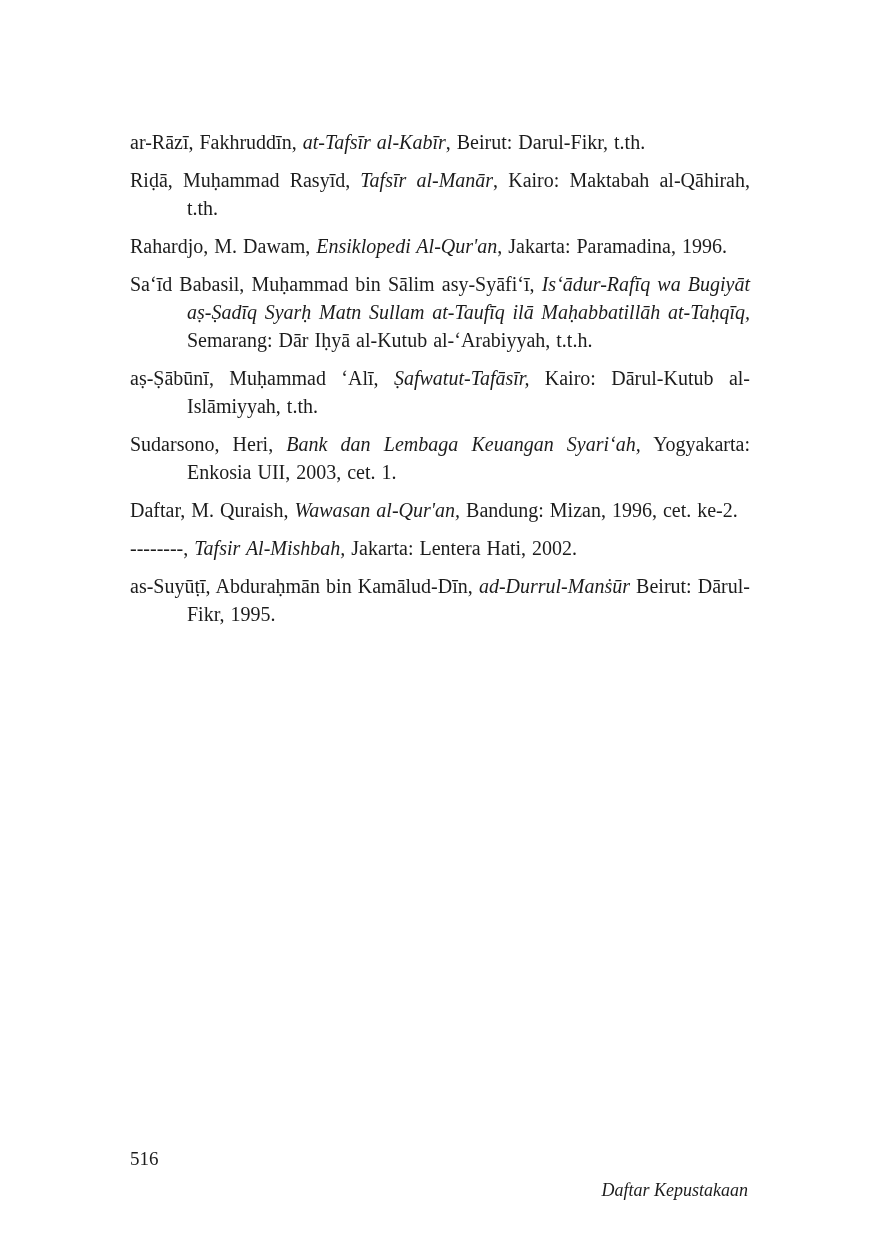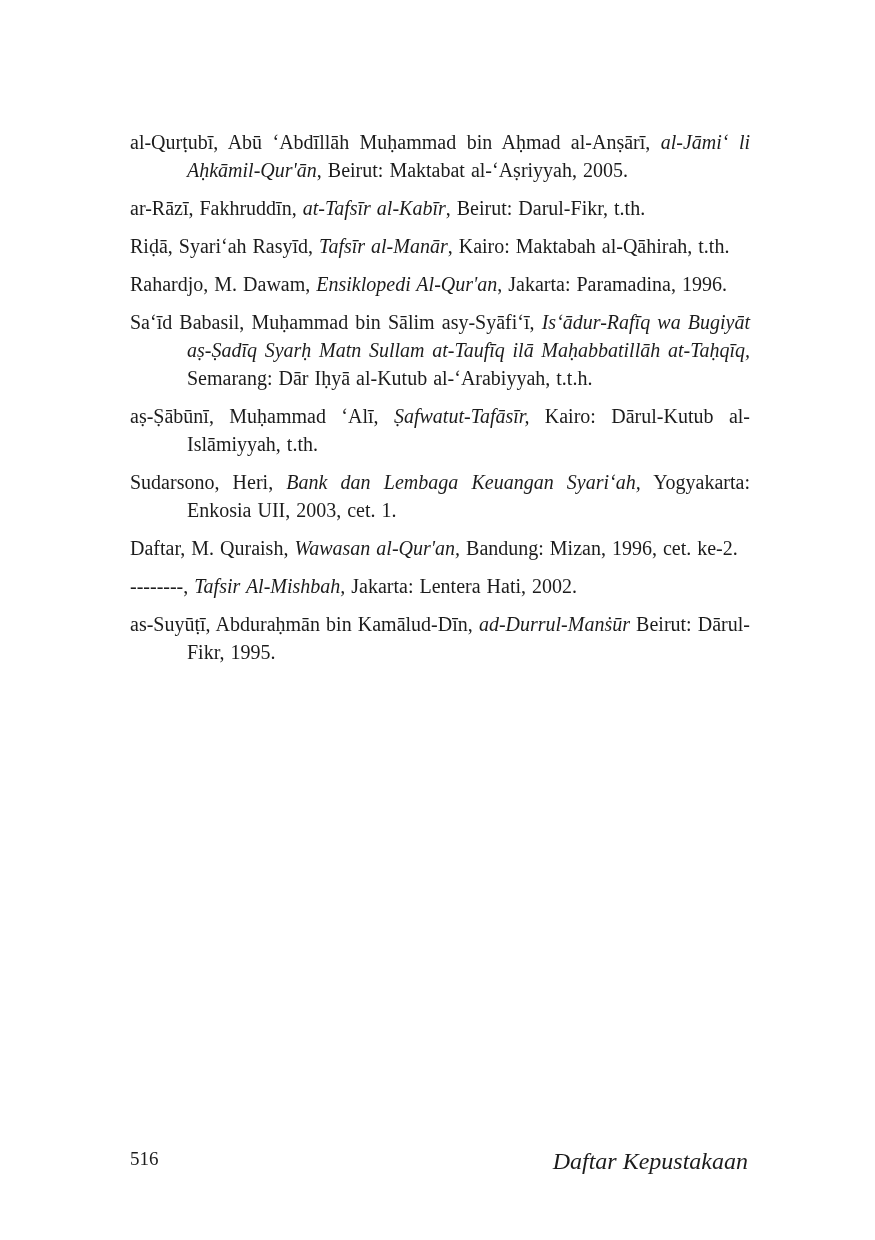--- a/index.html
+++ b/index.html
@@ -40,32 +40,32 @@
     top: 1148px;
     left: 130px;
     width: 618px;
     display: flex;
     justify-content: space-between;
     align-items: flex-start;
     font-size: 19px;
   }
   .footer .section {
     font-style: italic;
-    font-size: 24px;
+    font-size: 18px;
+    margin-top: 32px;
   }
 </style>
 </head>
 <body>
 
 <div class="page">
 
   <div class="content">
-      <p class="entry"><span>al-Qurṭubī, Abū ʻAbdīllāh Muḥammad bin Aḥmad al-Anṣārī, </span><span class="it">al-Jāmiʻ li Aḥkāmil-Qur'ān</span><span>, Beirut: Maktabat al-ʻAṣriyyah, 2005.</span></p>
       <p class="entry"><span>ar-Rāzī, Fakhruddīn, </span><span class="it">at-Tafsīr al-Kabīr</span><span>, Beirut: Darul-Fikr, t.th.</span></p>
-      <p class="entry"><span>Riḍā, Syariʻah Rasyīd, </span><span class="it">Tafsīr al-Manār</span><span>, Kairo: Maktabah al-Qāhirah, t.th.</span></p>
+      <p class="entry"><span>Riḍā, Muḥammad Rasyīd, </span><span class="it">Tafsīr al-Manār</span><span>, Kairo: Maktabah al-Qāhirah, t.th.</span></p>
       <p class="entry"><span>Rahardjo, M. Dawam, </span><span class="it">Ensiklopedi Al-Qur'an</span><span>, Jakarta: Paramadina, 1996.</span></p>
       <p class="entry"><span>Saʻīd Babasil, Muḥammad bin Sālim asy-Syāfiʻī, </span><span class="it">Isʻādur-Rafīq wa Bugiyāt aṣ-Ṣadīq Syarḥ Matn Sullam at-Taufīq ilā Maḥabbatillāh at-Taḥqīq,</span><span> Semarang: Dār Iḥyā al-Kutub al-ʻArabiyyah, t.t.h.</span></p>
       <p class="entry"><span>aṣ-Ṣābūnī, Muḥammad ʻAlī, </span><span class="it">Ṣafwatut-Tafāsīr,</span><span> Kairo: Dārul-Kutub al-Islāmiyyah, t.th.</span></p>
       <p class="entry"><span>Sudarsono, Heri, </span><span class="it">Bank dan Lembaga Keuangan Syariʻah,</span><span> Yogyakarta: Enkosia UII, 2003, cet. 1.</span></p>
       <p class="entry"><span>Daftar, M. Quraish, </span><span class="it">Wawasan al-Qur'an,</span><span> Bandung: Mizan, 1996, cet. ke-2.</span></p>
       <p class="entry"><span>--------, </span><span class="it">Tafsir Al-Mishbah,</span><span> Jakarta: Lentera Hati, 2002.</span></p>
       <p class="entry"><span>as-Suyūṭī, Abduraḥmān bin Kamālud-Dīn, </span><span class="it">ad-Durrul-Manṡūr</span><span> Beirut: Dārul-Fikr, 1995.</span></p>
     </div>
 
   <div class="footer">

